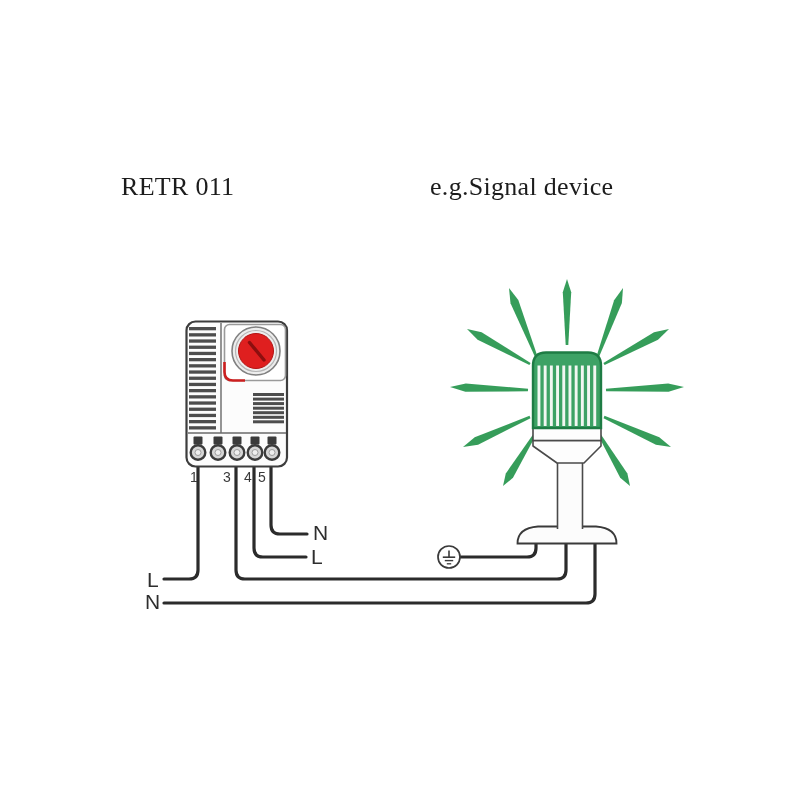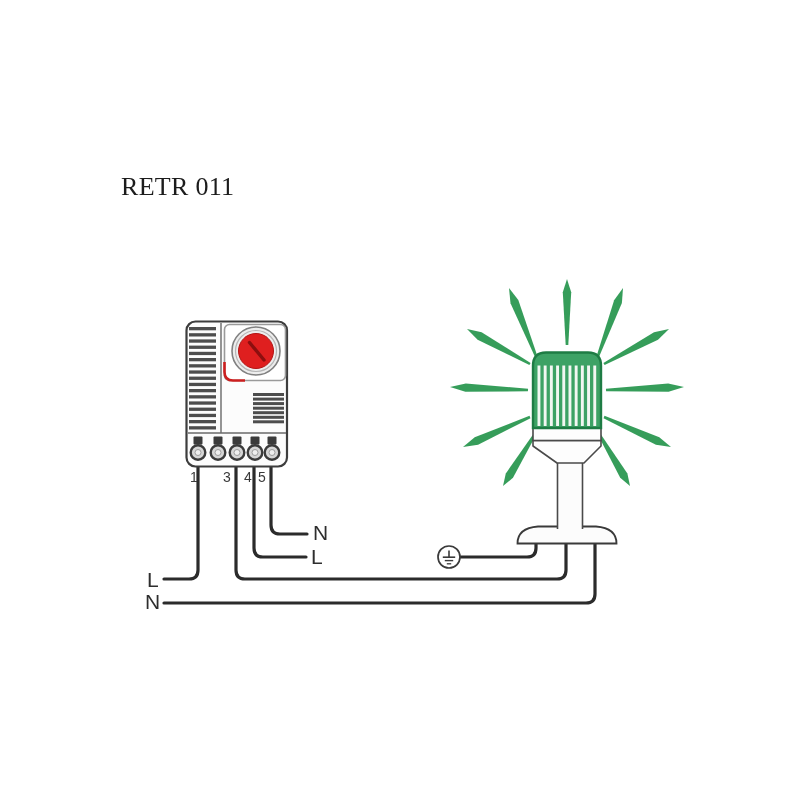--- a/index.html
+++ b/index.html
@@ -148,20 +148,21 @@
         <g>
           <rect x="267.5" y="436.5" width="9" height="8" rx="1" fill="#3b3b3b"></rect>
           <circle cx="272" cy="452.5" r="7.3" fill="#d6d6d6" stroke="#3b3b3b" stroke-width="2.4"></circle>
           <circle cx="272" cy="452.5" r="3" fill="#efefef" stroke="#8a8a8a" stroke-width="0.8"></circle>
         </g>
       </g>
     </g>
   </svg>
 
   <div class="lbl title" style="left:121px;top:174px">RETR 011</div>
+  <div class="lbl title" style="left:430px;top:174px">e.g.Signal device</div>
 
   <div class="lbl term-label" style="left:188px;top:470px">1</div>
   <div class="lbl term-label" style="left:221px;top:470px">3</div>
   <div class="lbl term-label" style="left:242px;top:470px">4</div>
   <div class="lbl term-label" style="left:256px;top:470px">5</div>
 
   <div class="lbl wire-label" style="left:313px;top:522px">N</div>
   <div class="lbl wire-label" style="left:311px;top:546px">L</div>
 
   <div class="lbl wire-label" style="left:147px;top:569px">L</div>

